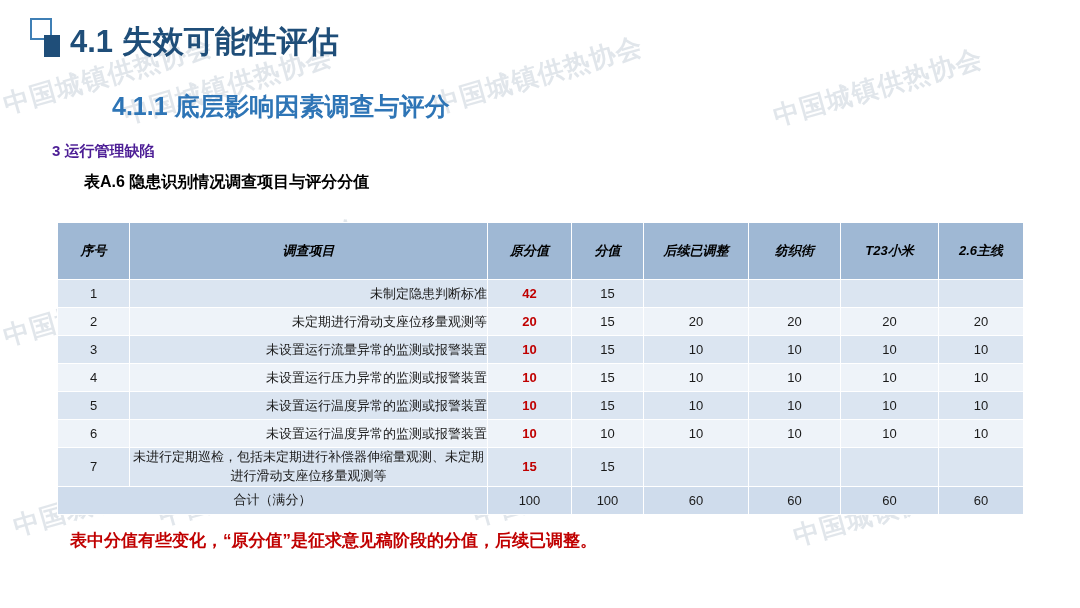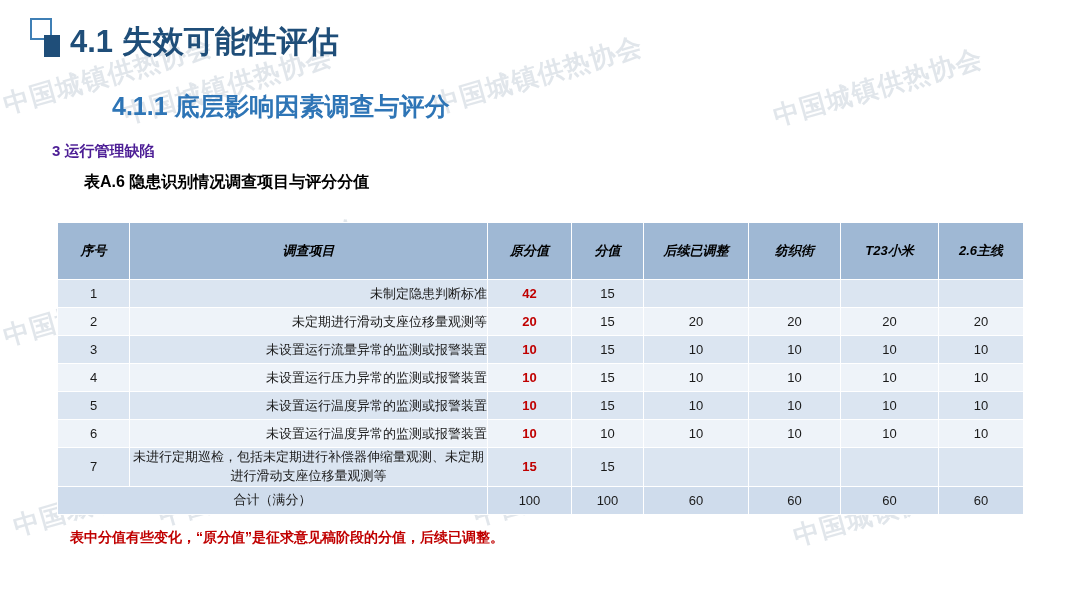--- a/index.html
+++ b/index.html
@@ -146,21 +146,21 @@
   }
   tr.total td {
     background: #cfdcec !important;
     font-size: 13px;
   }
 
   .note {
     position: absolute;
     left: 70px;
     top: 529px;
-    font-size: 14px;
+    font-size: 17px;
     font-weight: 700;
     color: #c00000;
     z-index: 10;
   }
 </style>
 </head>
 <body>
 
 <div class="watermark-layer" id="wm-layer">
     <div class="wm" style="left: 0px; top: 58px;">中国城镇供热协会</div>

